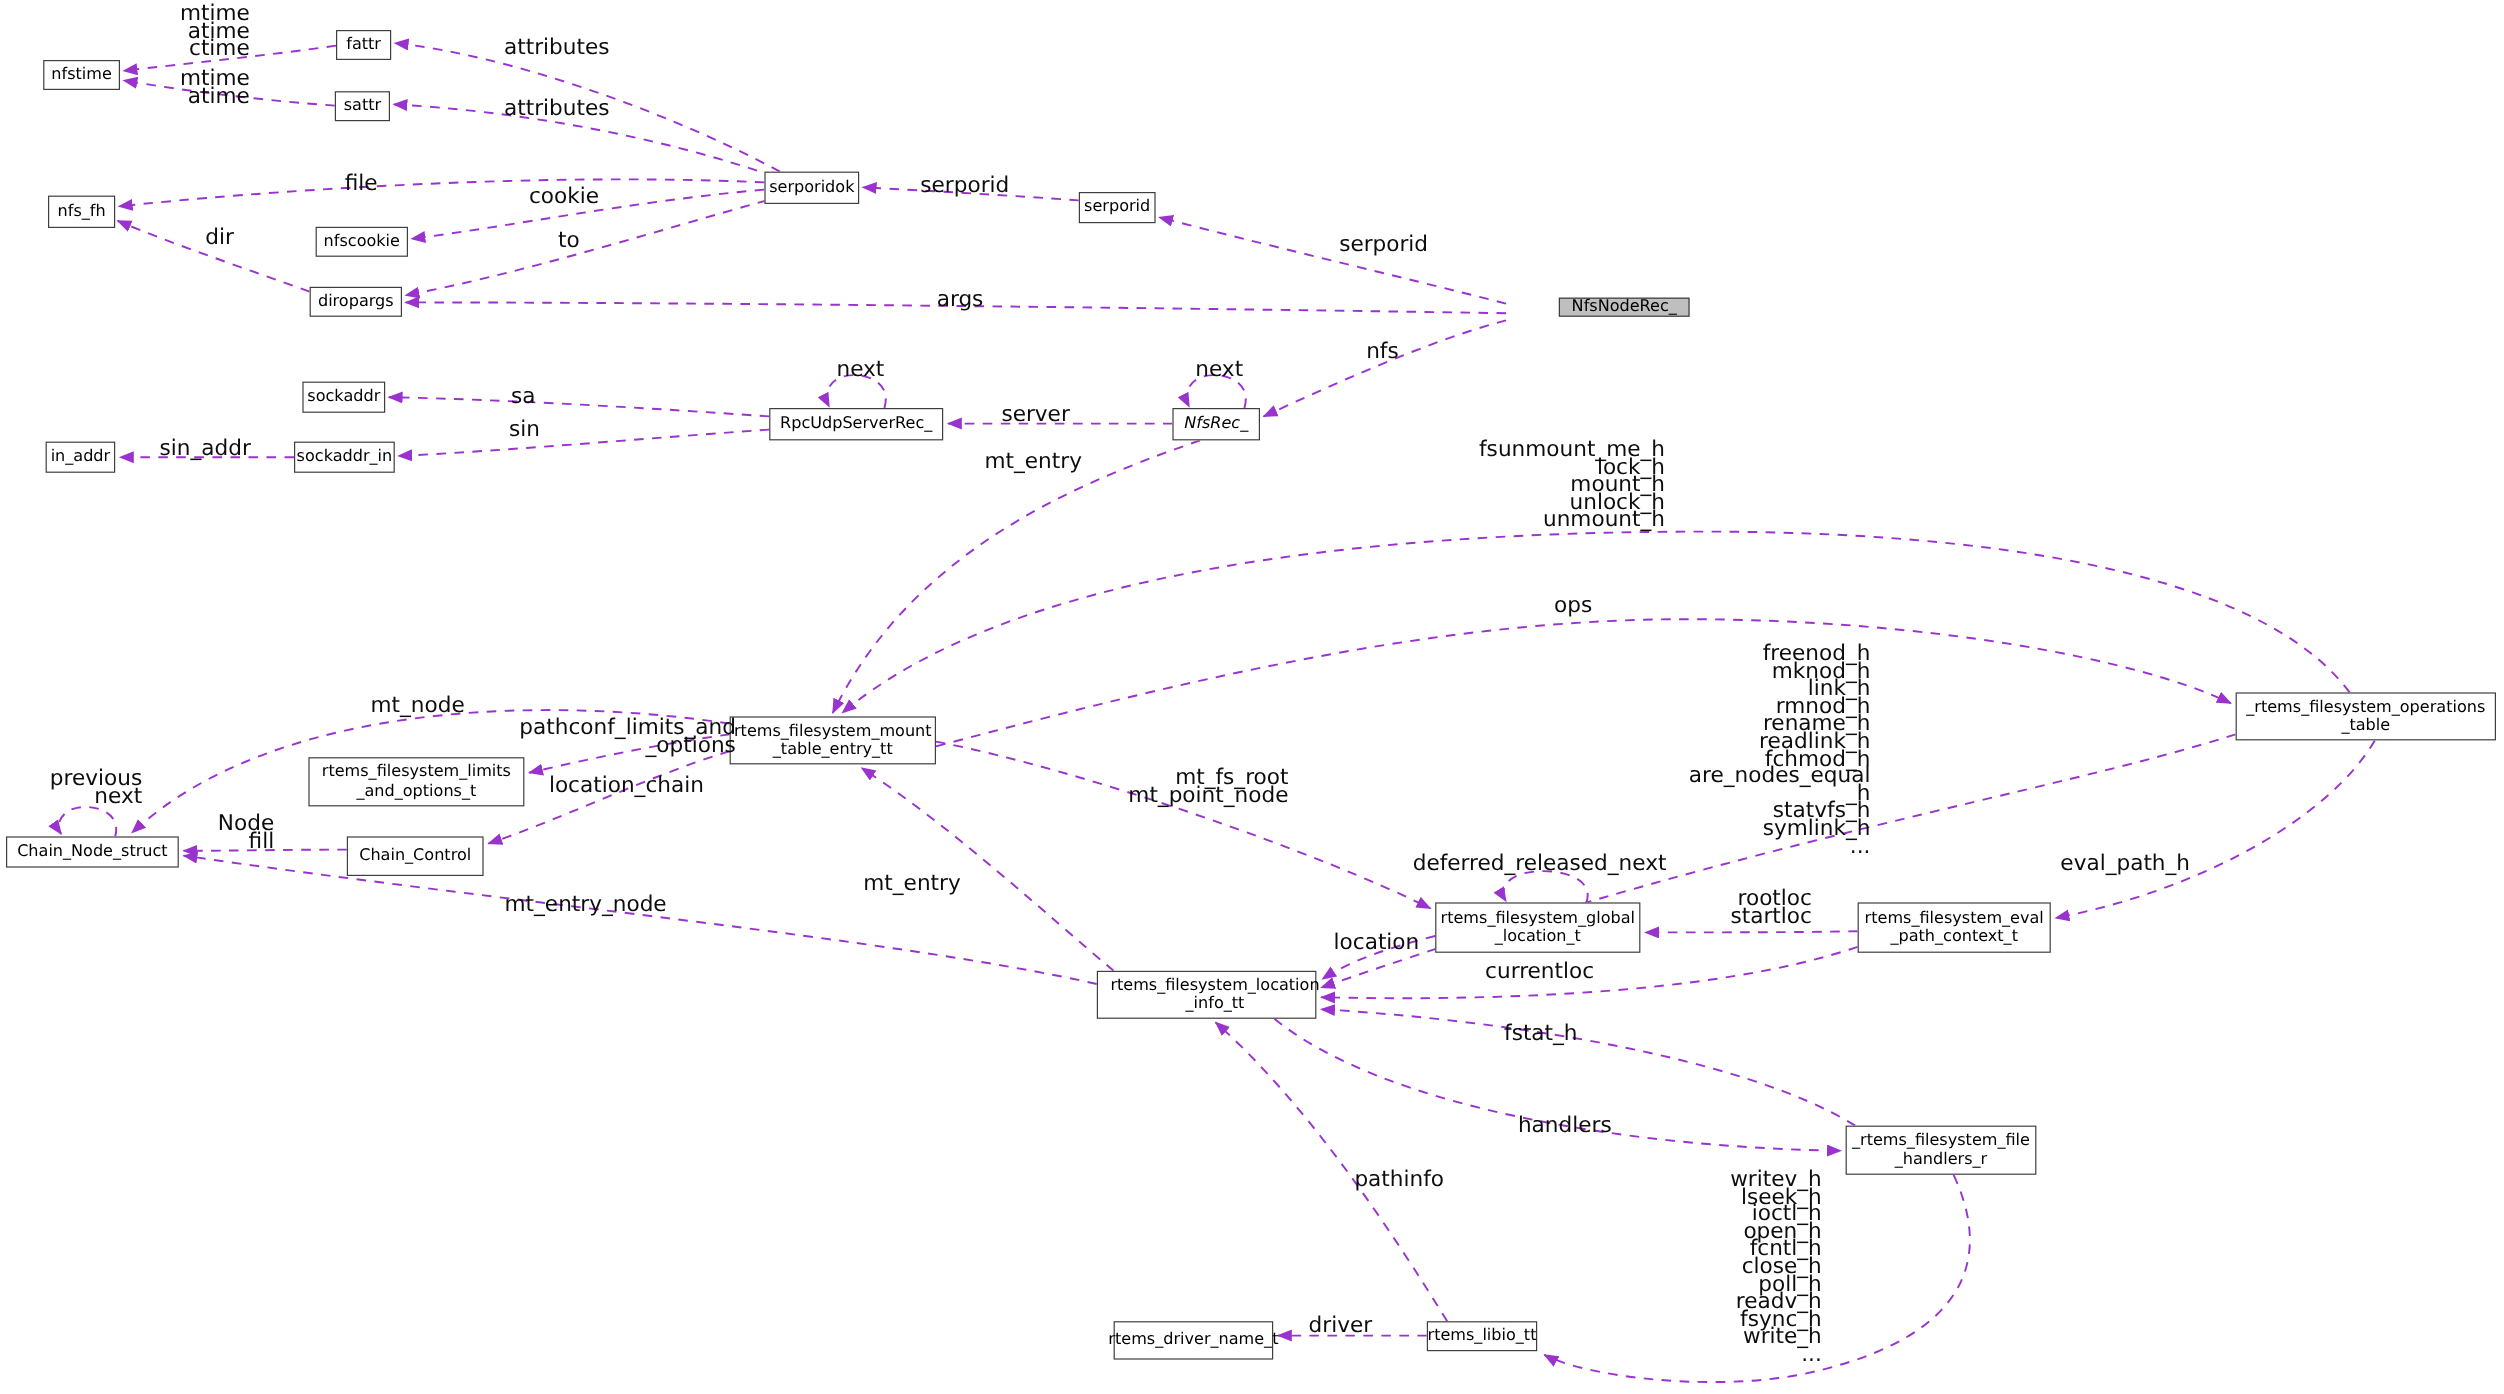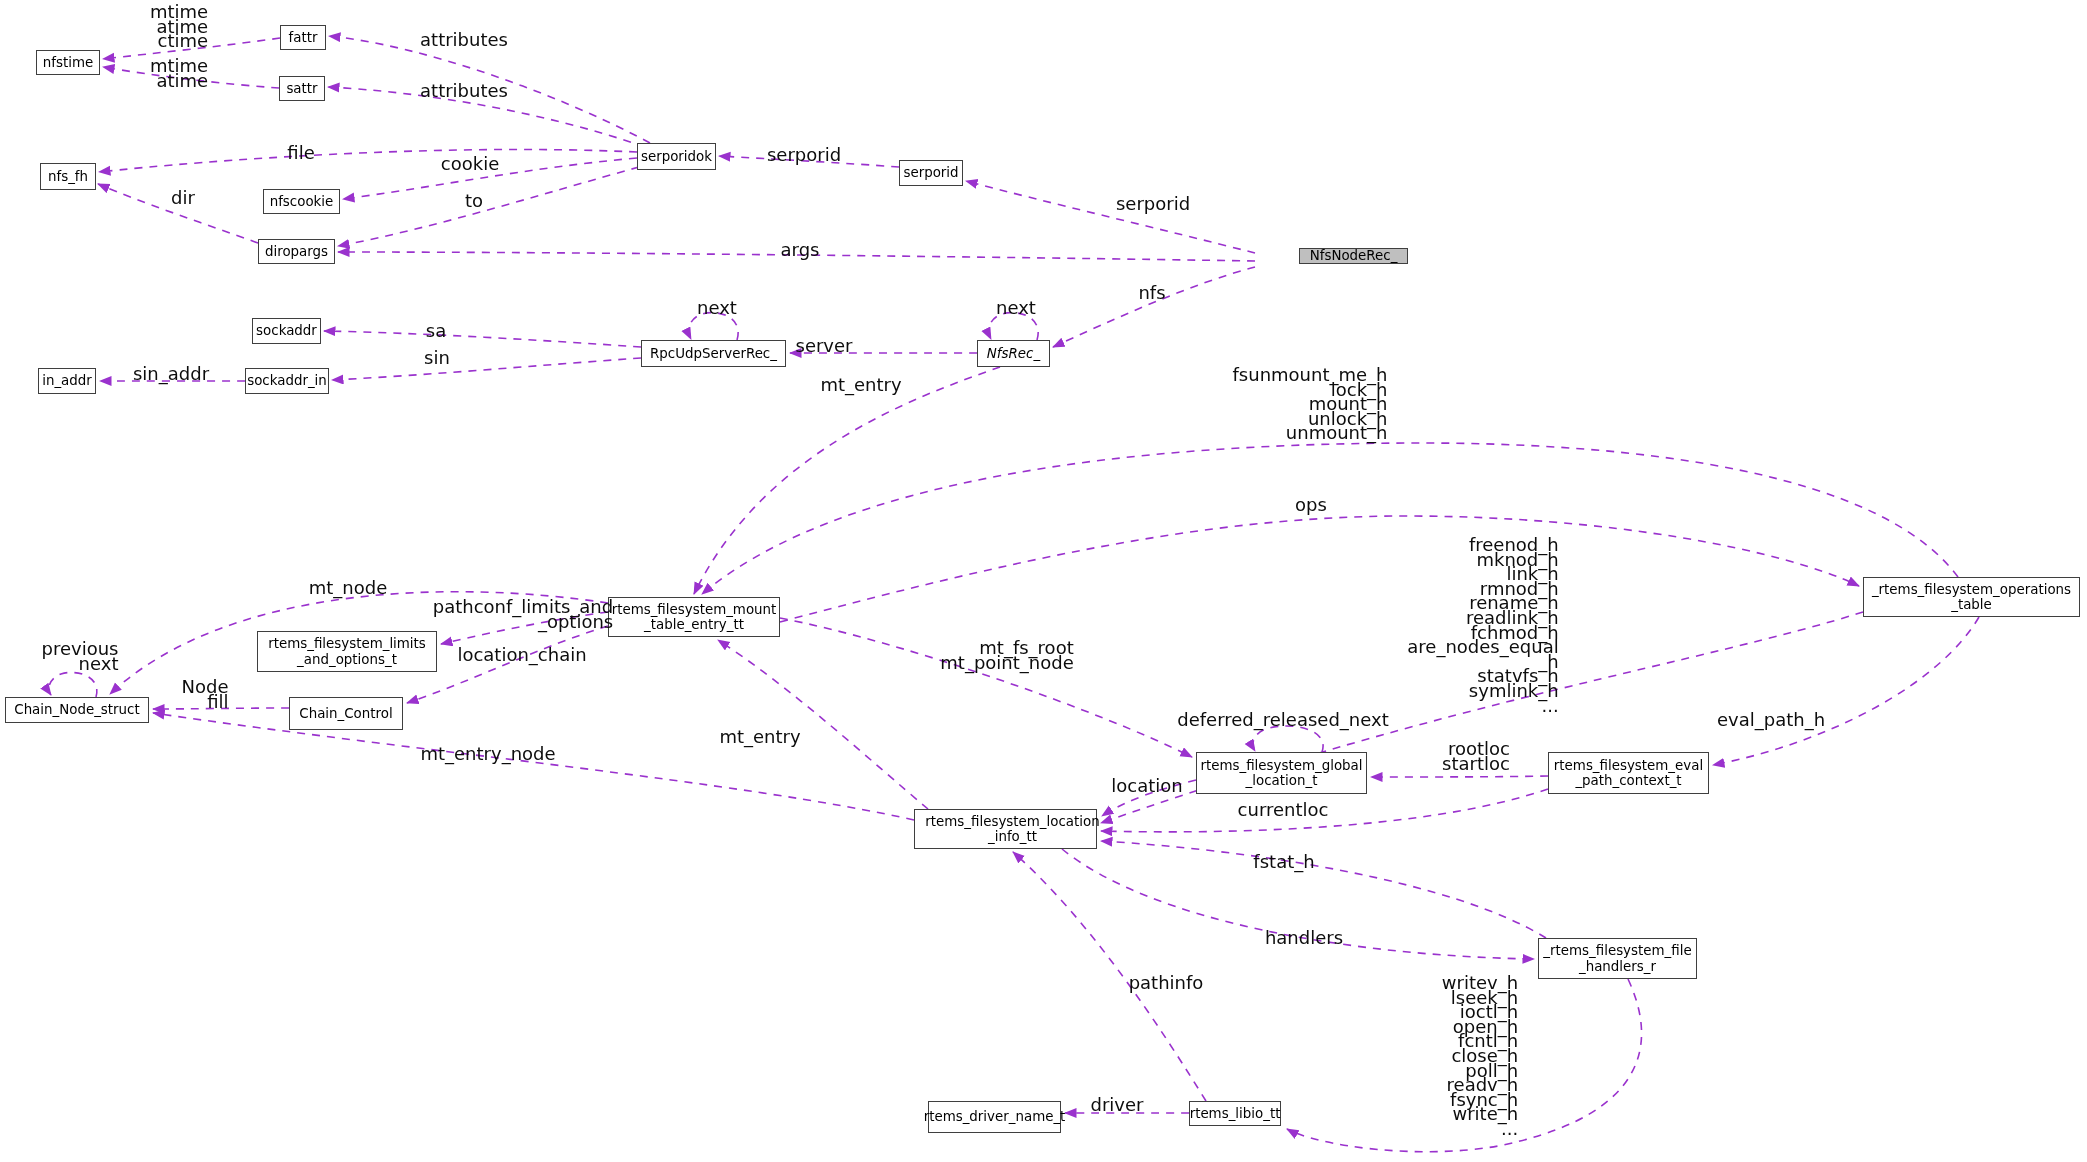--- a/index.html
+++ b/index.html
@@ -166,21 +166,21 @@
       <div class="elabel" style="left: 464px; top: 84px;"><div>attributes</div></div>
       <div class="elabel" style="left: 301px; top: 146px;"><div>file</div></div>
       <div class="elabel" style="left: 470px; top: 157px;"><div>cookie</div></div>
       <div class="elabel" style="left: 474px; top: 194px;"><div>to</div></div>
       <div class="elabel" style="left: 183px; top: 191px;"><div>dir</div></div>
       <div class="elabel" style="left: 171px; top: 367px;"><div>sin_addr</div></div>
       <div class="elabel" style="left: 436px; top: 324px;"><div>sa</div></div>
       <div class="elabel" style="left: 437px; top: 351px;"><div>sin</div></div>
       <div class="elabel" style="left: 717px; top: 301px;"><div>next</div></div>
       <div class="elabel" style="left: 1016px; top: 301px;"><div>next</div></div>
-      <div class="elabel" style="left: 824px; top: 339px;"><div>server</div></div>
+      <div class="elabel" style="left: 863px; top: 339px;"><div>server</div></div>
       <div class="elabel" style="left: 861px; top: 378px;"><div>mt_entry</div></div>
       <div class="elabel" style="left: 804px; top: 148px;"><div>serporid</div></div>
       <div class="elabel" style="left: 1153px; top: 197px;"><div>serporid</div></div>
       <div class="elabel" style="left: 800px; top: 243px;"><div>args</div></div>
       <div class="elabel" style="left: 1152px; top: 286px;"><div>nfs</div></div>
       <div class="elabel" style="left: 1310px; top: 368px;"><div>fsunmount_me_h</div><div>lock_h</div><div>mount_h</div><div>unlock_h</div><div>unmount_h</div></div>
       <div class="elabel" style="left: 1311px; top: 498px;"><div>ops</div></div>
       <div class="elabel" style="left: 1483px; top: 516px; margin-top: 22px;"><div>freenod_h</div><div>mknod_h</div><div>link_h</div><div>rmnod_h</div><div>rename_h</div><div>readlink_h</div><div>fchmod_h</div><div>are_nodes_equal</div><div>_h</div><div>statvfs_h</div><div>symlink_h</div><div>...</div></div>
       <div class="elabel" style="left: 348px; top: 581px;"><div>mt_node</div></div>
       <div class="elabel" style="left: 523px; top: 600px;"><div>pathconf_limits_and</div><div>_options</div></div>

